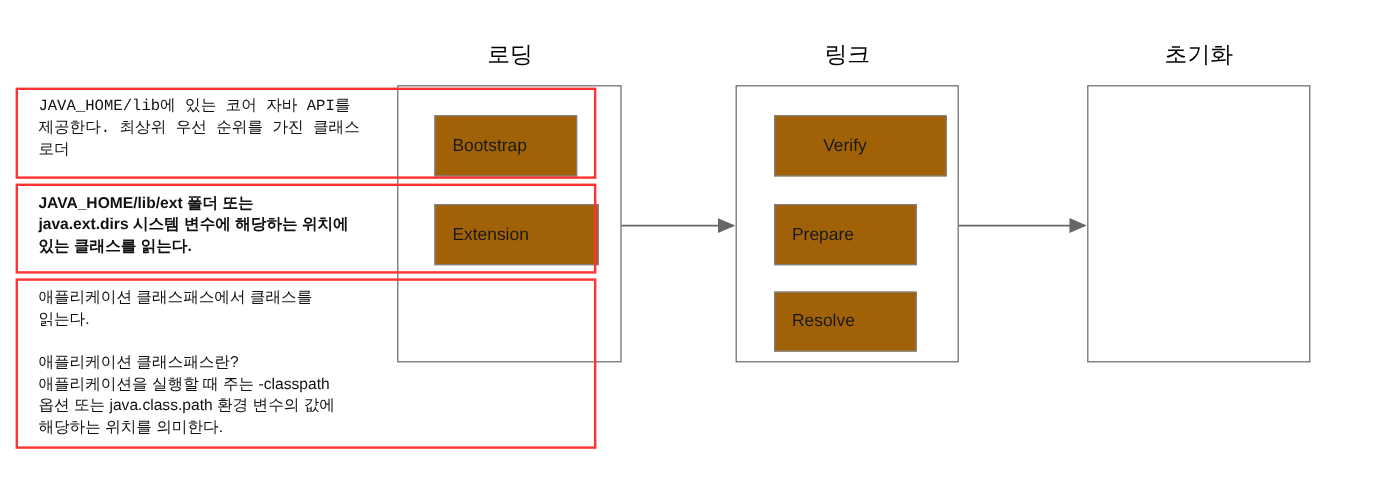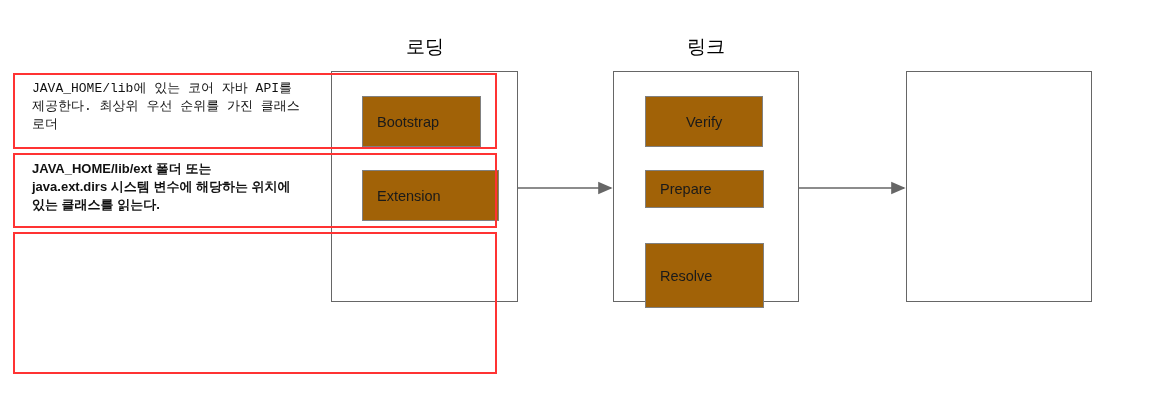--- a/index.html
+++ b/index.html
@@ -78,37 +78,38 @@
 </style>
 </head>
 <body>
 
 <div id="canvas">
 
   <div class="phase-title" style="left:332px; top:36px; width:186px;">로딩</div>
 
   <div class="phase-title" style="left:613px; top:36px; width:186px;">링크</div>
 
+  <div class="phase-title" style="left:906px; top:36px; width:186px;">초기화</div>
 
   <div class="phase-box" style="left:331px; top:71px; width:187px; height:231px;"></div>
 
   <div class="phase-box" style="left:613px; top:71px; width:186px; height:231px;"></div>
 
   <div class="phase-box" style="left:906px; top:71px; width:186px; height:231px;"></div>
 
   <div class="step-box" style="left:362px; top:96px; width:119px; height:51px;">Bootstrap</div>
 
   <div class="step-box" style="left:362px; top:170px; width:137px; height:51px;">Extension</div>
 
 
-  <div class="step-box" style="left:645px; top:96px; width:118px; height:51px;padding-left:40px;">Verify</div>
+  <div class="step-box" style="left:645px; top:96px; width:144px; height:51px;padding-left:40px;">Verify</div>
 
-  <div class="step-box" style="left:645px; top:170px; width:119px; height:38px;">Prepare</div>
+  <div class="step-box" style="left:645px; top:170px; width:119px; height:51px;">Prepare</div>
 
-  <div class="step-box" style="left:645px; top:243px; width:119px; height:65px;">Resolve</div>
+  <div class="step-box" style="left:645px; top:243px; width:119px; height:50px;">Resolve</div>
 
   <svg class="arrow-svg" style="left:518px; top:178px; width:96px; height:20px;" viewBox="0 0 96 20" xmlns="http://www.w3.org/2000/svg">
     <defs>
       <marker id="ah1" markerWidth="9" markerHeight="9" refX="8" refY="4.5" orient="auto">
         <path d="M0,0.6 L9,4.5 L0,8.4 Z" fill="#666666"></path>
       </marker>
     </defs>
     <line x1="0" y1="10" x2="93" y2="10" stroke="#666666" stroke-width="1.6" marker-end="url(#ah1)"></line>
   </svg>
 
@@ -125,14 +126,21 @@
   <div class="annot-text" style="left:32px; top:80px;font-family:Liberation Mono, monospace;">JAVA_HOME/lib에 있는 코어 자바 API를
 제공한다. 최상위 우선 순위를 가진 클래스
 로더</div>
 
   <div class="annot-box" style="left:13px; top:153px; width:484px; height:75px;"></div>
   <div class="annot-text" style="left:32px; top:160px;font-weight:bold;">JAVA_HOME/lib/ext 폴더 또는
 java.ext.dirs 시스템 변수에 해당하는 위치에
 있는 클래스를 읽는다.</div>
 
   <div class="annot-box" style="left:13px; top:232px; width:484px; height:142px;"></div>
+  <div class="annot-text" style="left:32px; top:239px;">애플리케이션 클래스패스에서 클래스를
+읽는다.
+
+애플리케이션 클래스패스란?
+애플리케이션을 실행할 때 주는 -classpath
+옵션 또는 java.class.path 환경 변수의 값에
+해당하는 위치를 의미한다.</div>
 
 </div>
 
 </body></html>

